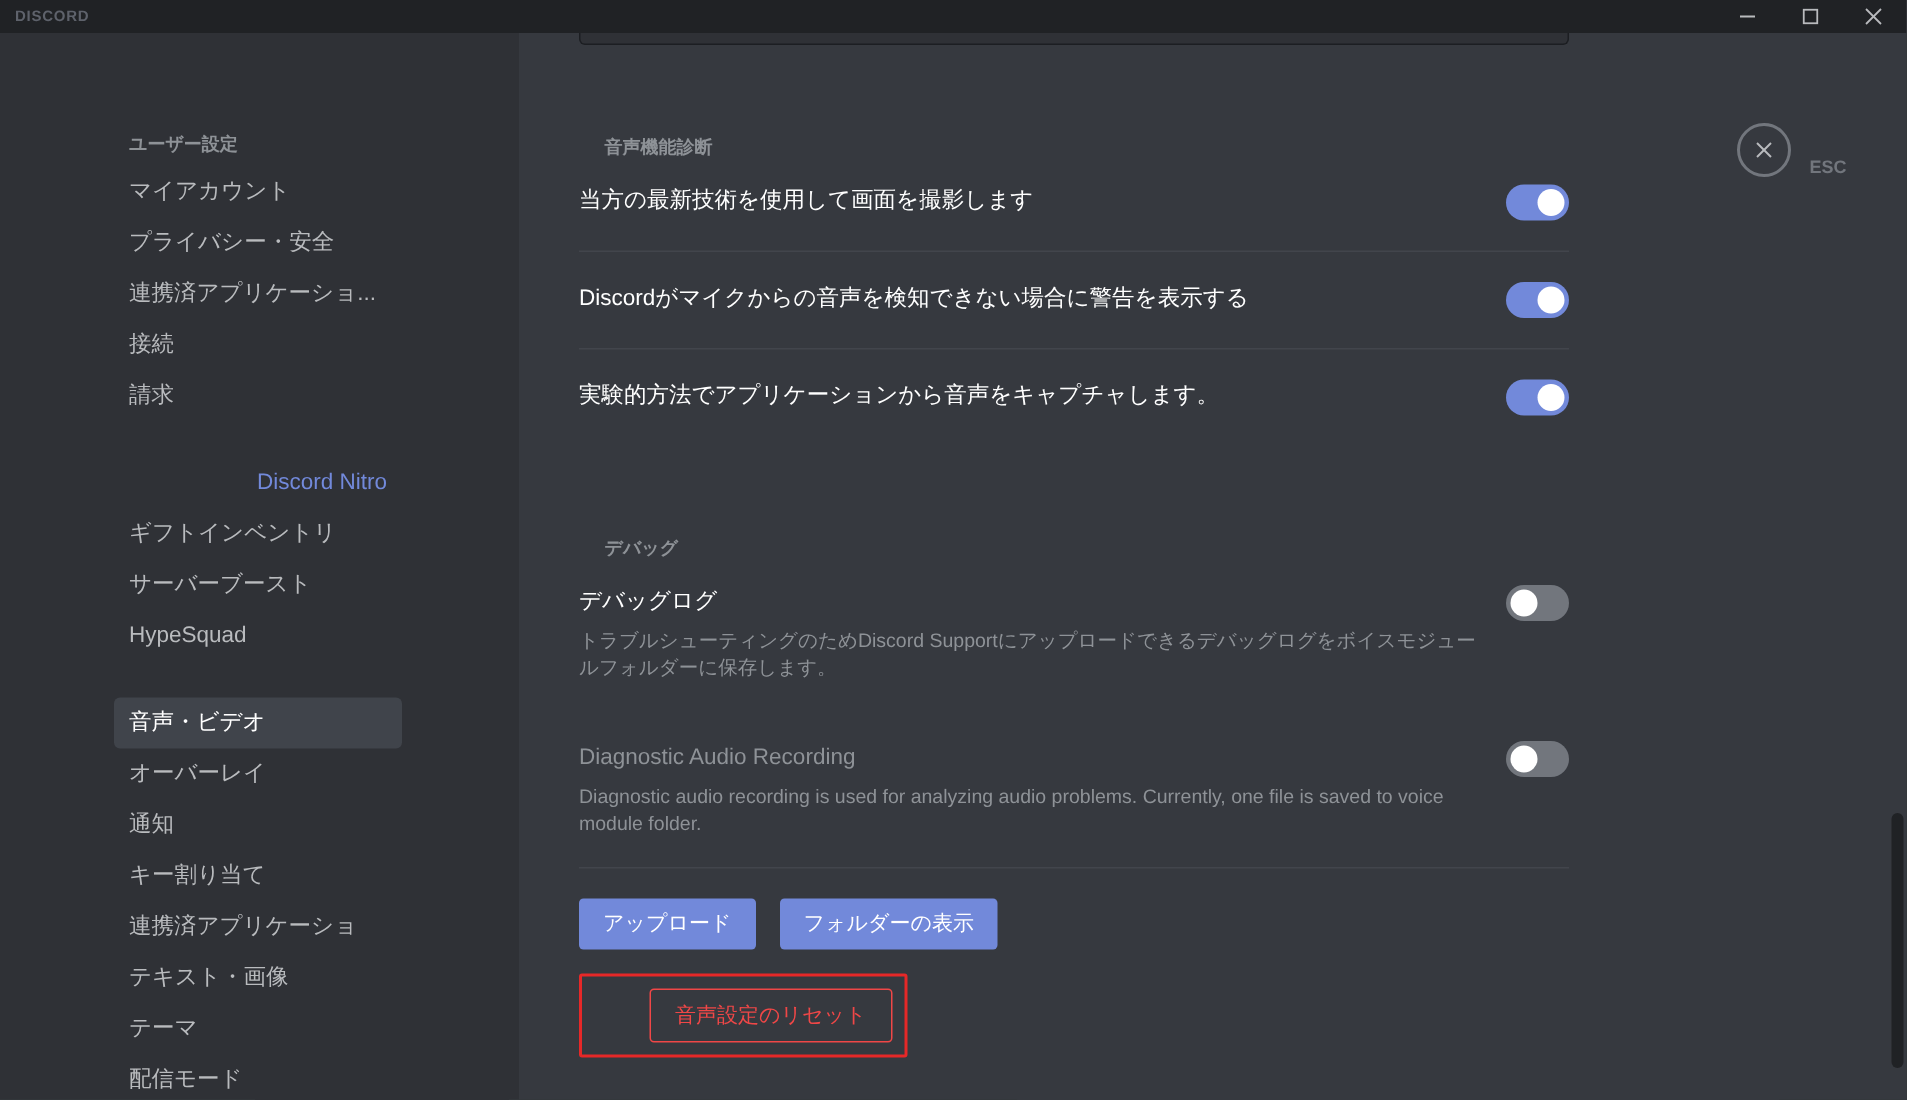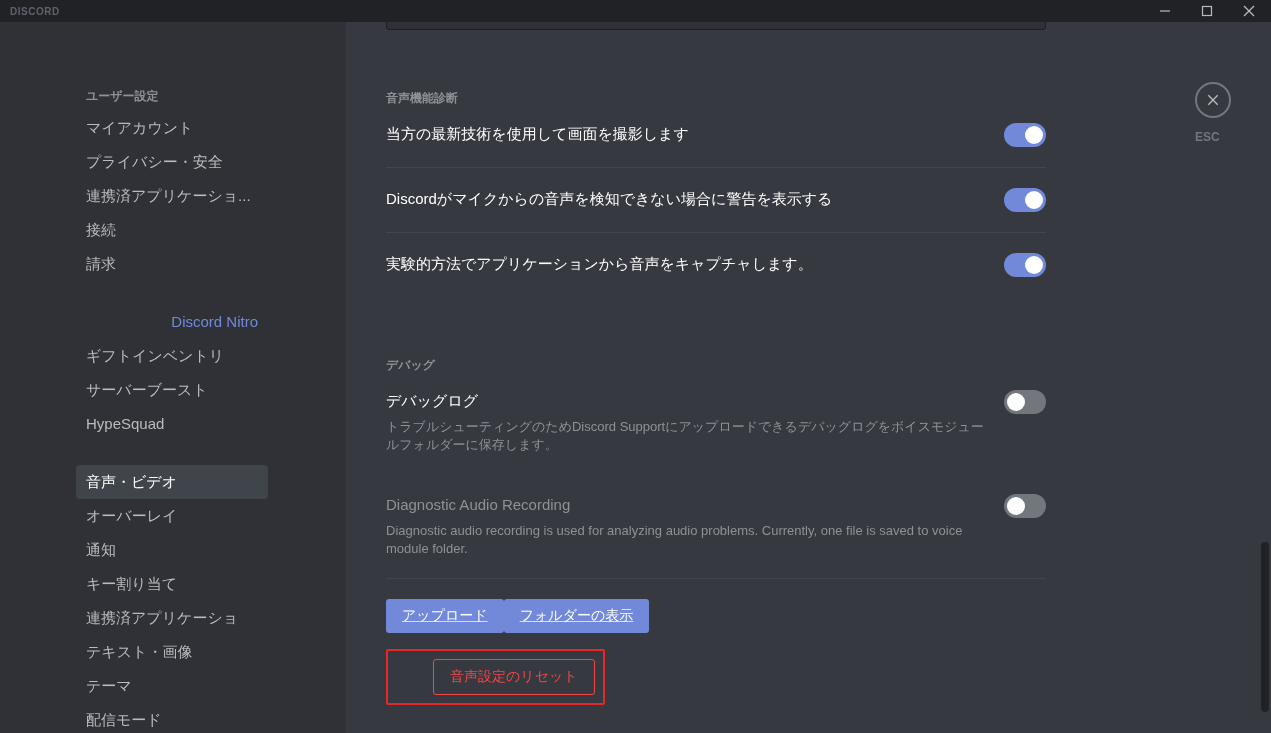--- a/index.html
+++ b/index.html
@@ -88,20 +88,21 @@
   padding: 0 40px 40px 40px;
   max-width: 740px;
 }
 
 .section-header {
   color: #8e9297;
   font-size: 12px;
   font-weight: 700;
   margin-top: 60px;
   margin-bottom: 16px;
+  margin-left: 17px;
 }
 
 .setting-row {
   display: flex;
   align-items: flex-start;
   justify-content: space-between;
   padding: 0 0 20px 0;
   border-bottom: 1px solid rgba(79,84,92,0.48);
   margin-bottom: 20px;
   gap: 20px;
@@ -135,21 +136,21 @@
   position: absolute;
   top: 3px;
   width: 18px;
   height: 18px;
   border-radius: 50%;
   background: #ffffff;
 }
 .toggle.on .toggle-knob { right: 3px; }
 .toggle.off .toggle-knob { left: 3px; }
 
-.button-row { display: flex; margin-top: 4px; text-decoration: underline; }
+.button-row { display: flex; gap: 16px; margin-top: 4px; }
 .btn-primary {
   background: #7289da;
   color: #ffffff;
   font-size: 14px;
   padding: 8px 16px;
   border-radius: 3px;
   cursor: pointer;
   border: none;
 }
 .btn-danger-outline {
@@ -170,22 +171,21 @@
   margin-top: 16px;
   border-radius: 2px;
 }
 .danger-highlight .btn-danger-outline { margin-top: 0; }
 
 .close-esc {
   position: absolute;
   top: 60px;
   right: 40px;
   display: flex;
-  flex-direction: column;
-  align-items: flex-start;
+  align-items: flex-end;
   gap: 12px;
 }
 .close-circle {
   width: 36px;
   height: 36px;
   border-radius: 50%;
   border: 2px solid #72767d;
   display: flex;
   align-items: center;
   justify-content: center;

